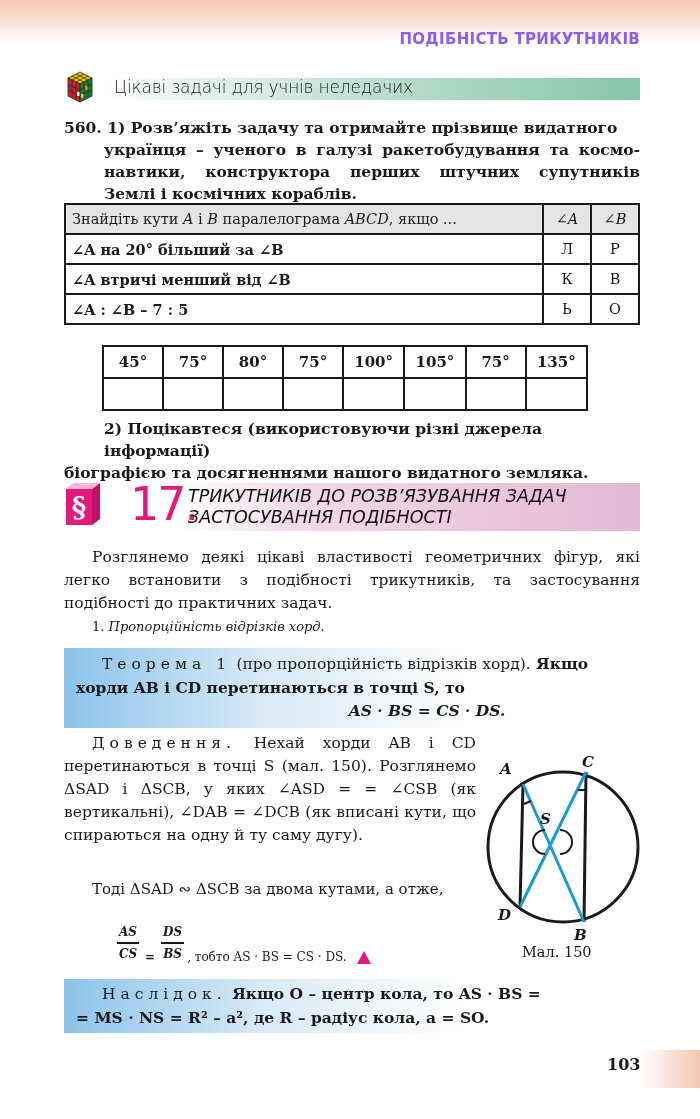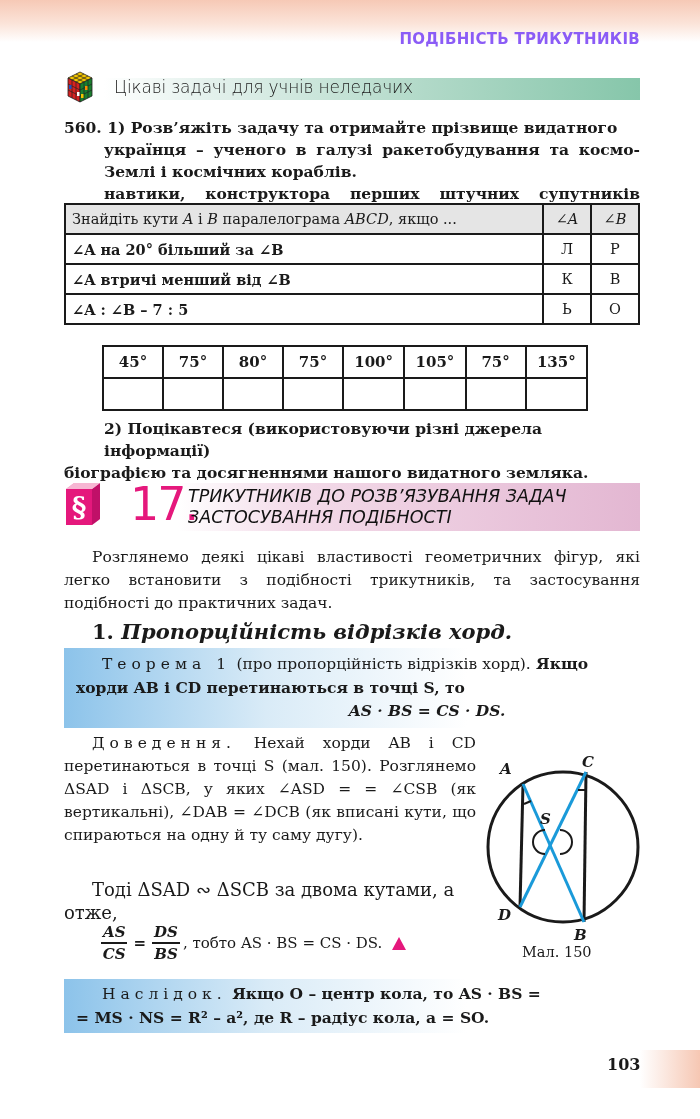--- a/index.html
+++ b/index.html
@@ -78,21 +78,21 @@
     position: absolute; left: 188px; top: 486px;
     font-family: "DejaVu Sans", "Liberation Sans", sans-serif;
     font-style: italic; font-size: 17.5px; line-height: 21px; color: #111;
   }
   .intro {
     position: absolute; left: 64px; top: 546px; width: 576px;
     font-size: 15.5px; line-height: 23px; text-align: justify;
   }
   .intro .p1 { text-indent: 28px; }
   .subhead {
-    position: absolute; left: 92px; top: 619px; font-size: 21px; font-weight: bold;
+    position: absolute; left: 92px; top: 619px; font-size: 13px; font-weight: normal;
   }
   .subhead i { font-style: italic; }
   .theorem {
     position: absolute; left: 64px; top: 648px; width: 576px; height: 80px;
     background: linear-gradient(to right, #8cc3ea 0%, #d9ebf7 35%, #ffffff 70%);
   }
   .theorem-text {
     position: absolute; left: 76px; top: 652px; width: 562px;
     font-size: 15.5px; line-height: 23px; font-weight: bold;
   }
@@ -100,26 +100,26 @@
   .theorem-text .first { padding-left: 26px; }
   .theorem-text .norm { font-weight: normal; }
   .theorem-text .formula { display: block; text-align: center; padding-left: 140px; font-style: italic; }
   .proof {
     position: absolute; left: 64px; top: 732px; width: 412px;
     font-size: 15.5px; line-height: 23px; text-align: justify;
   }
   .proof .p { text-indent: 28px; }
   .conclusion-text {
     position: absolute; left: 64px; top: 878px; width: 412px;
-    font-size: 18px; line-height: 23px;
+    font-size: 15px; line-height: 23px;
   }
   .conclusion-text .p { text-indent: 28px; }
   .ratio {
-    position: absolute; left: 98px; top: 922px; font-size: 15px;
-    display: flex; align-items: center;
+    position: absolute; left: 114px; top: 922px; font-size: 12px;
+    display: flex; align-items: flex-end;
   }
   .frac { display: inline-flex; flex-direction: column; align-items: center; font-weight: bold; font-style: italic; margin: 0 3px; }
   .frac .n { border-bottom: 2px solid #1a1a1a; padding: 0 2px; line-height: 20px; }
   .frac .d { line-height: 20px; }
   .qed {
     display: inline-block; width: 0; height: 0; margin-left: 10px;
     border-left: 7px solid transparent; border-right: 7px solid transparent;
     border-bottom: 13px solid #e5187c;
   }
   .figure { position: absolute; left: 478px; top: 742px; width: 170px; height: 210px; }
@@ -169,22 +169,22 @@
   <rect x="5" y="15" width="2.5" height="4" fill="#1f4fbf"></rect>
   <rect x="13" y="22" width="2.5" height="4" fill="#ffffff"></rect>
   <rect x="21" y="16" width="2.5" height="4" fill="#ff8a00"></rect>
   <rect x="17" y="24" width="2.5" height="4" fill="#f2c400"></rect>
 </svg>
 <div class="puzzle-title">Цікаві задачі для учнів неледачих</div>
 
 <div class="task">
   <span class="line"><span class="num">560.</span> <span>1) Розв’яжіть задачу та отримайте прізвище видатного</span></span>
   <span class="line indent">українця – ученого в галузі ракетобудування та космо-</span>
+  <span class="line indent">навтики, конструктора перших штучних супутників</span>
   <span class="line indent last">Землі і космічних кораблів.</span>
-  <span class="line indent">навтики, конструктора перших штучних супутників</span>
 </div>
 
 <table class="t1">
   <tbody>
       <tr>
     <th><span>Знайдіть кути </span><i class="m">A</i><span> і </span><i class="m">B</i><span> паралелограма </span><i class="m">ABCD</i><span>, якщо ...</span></th>
     <th class="c" style="font-style:italic;">∠A</th>
     <th class="c" style="font-style:italic;">∠B</th>
   </tr>
   <tr>

